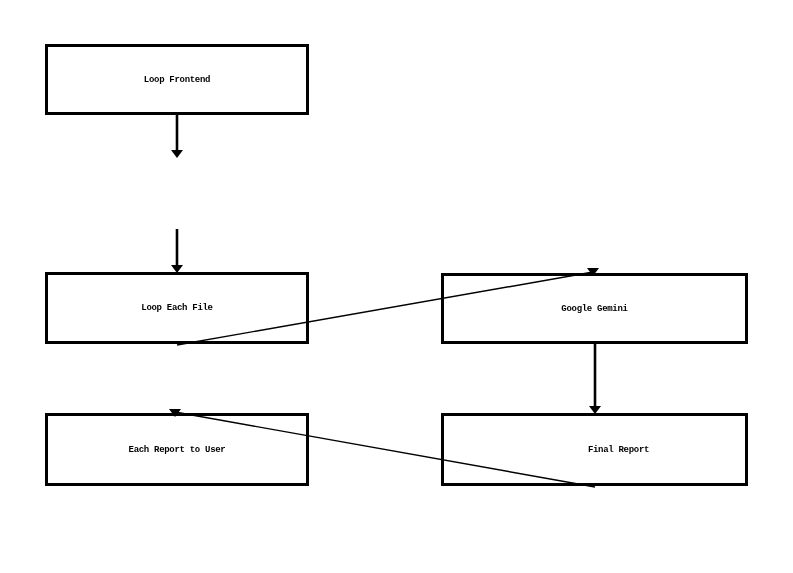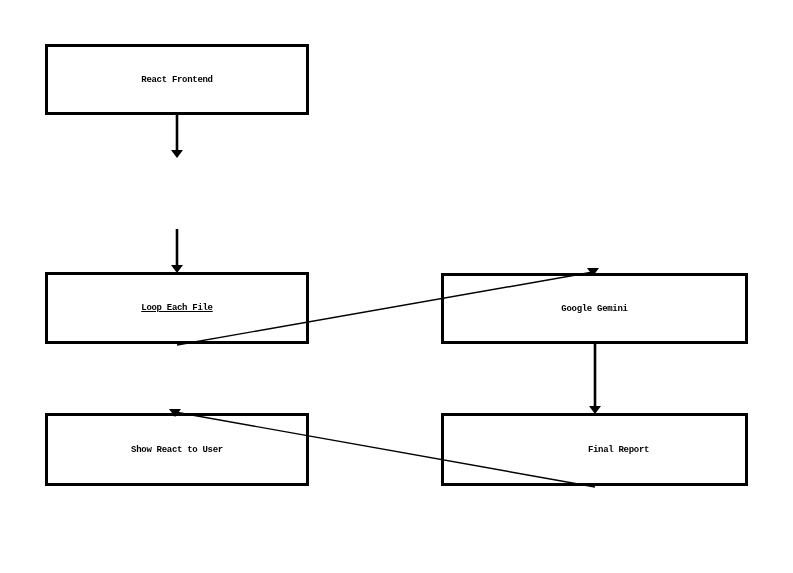--- a/index.html
+++ b/index.html
@@ -28,21 +28,21 @@
   .node-label {
     font-family: "Liberation Mono", monospace;
     font-weight: bold;
     font-size: 9px;
     letter-spacing: -0.3px;
     color: #000000;
     white-space: pre;
   }
   #node-react   { left: 45px;  top: 44px;  width: 264px; height: 71px; }
   #node-upload  { left: 45px;  top: 157px; width: 264px; height: 72px; }
-  #node-loop    { left: 45px;  top: 272px; width: 264px; height: 72px; text-decoration: underline; }
+  #node-loop    { left: 45px;  top: 272px; width: 264px; height: 72px; }
   #node-gemini  { left: 441px; top: 273px; width: 307px; height: 71px; }
   #node-show    { left: 45px;  top: 413px; width: 264px; height: 73px; }
   #node-final   { left: 441px; top: 413px; width: 307px; height: 73px; padding-left: 48px; }
   svg.edges {
     position: absolute;
     left: 0;
     top: 0;
     width: 793px;
     height: 573px;
     z-index: 2;
@@ -55,34 +55,34 @@
     fill: #000000;
     stroke: none;
   }
 </style>
 </head>
 <body>
 
 <div class="canvas">
 
   <div class="node" id="node-react">
-    <span class="node-label">React Frontend</span>
+    <span class="node-label">Loop Frontend</span>
   </div>
 
 
   <div class="node" id="node-loop">
     <span class="node-label">Loop Each File</span>
   </div>
 
   <div class="node" id="node-gemini">
     <span class="node-label">Google Gemini</span>
   </div>
 
   <div class="node" id="node-show">
-    <span class="node-label">Show React to User</span>
+    <span class="node-label">Each Report to User</span>
   </div>
 
   <div class="node" id="node-final">
     <span class="node-label">Final Report</span>
   </div>
 
   <svg class="edges" viewBox="0 0 793 573" xmlns="http://www.w3.org/2000/svg">
 
     <g>
       <line x1="177" y1="114" x2="177" y2="151" stroke-width="2.6"></line>

